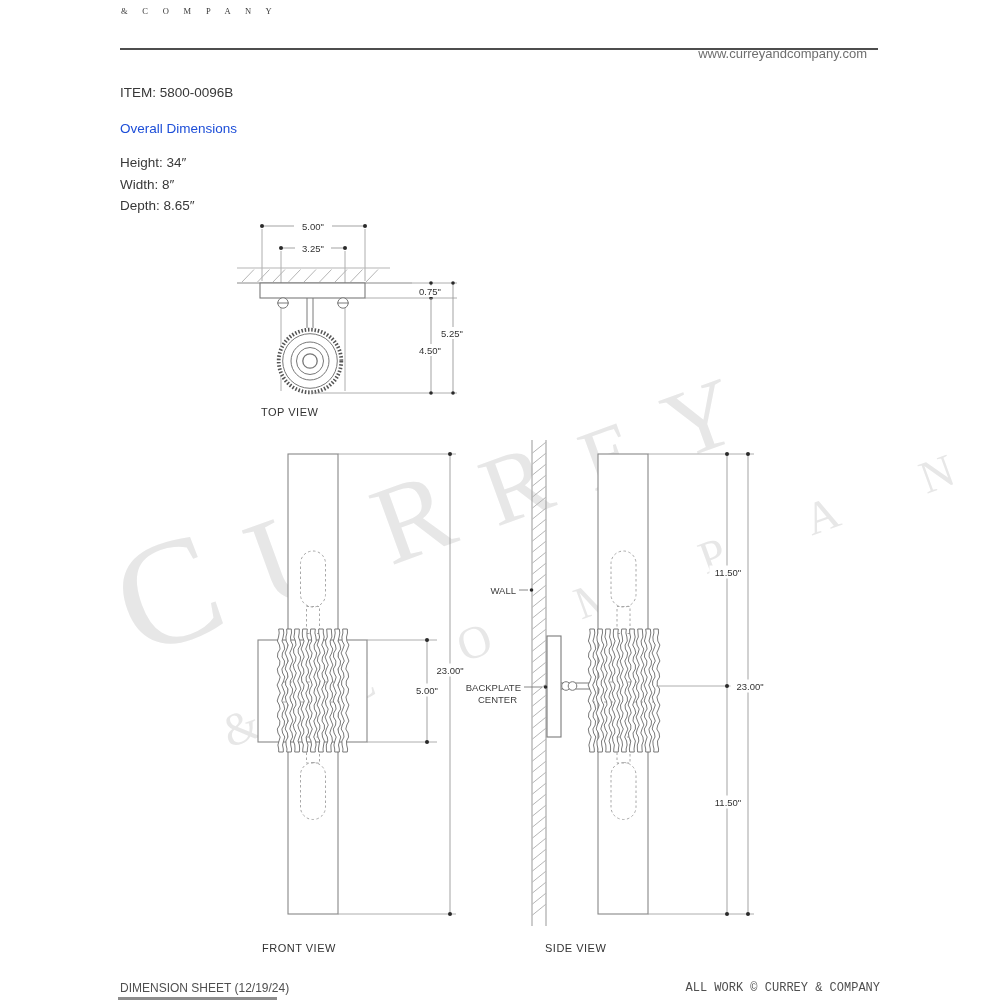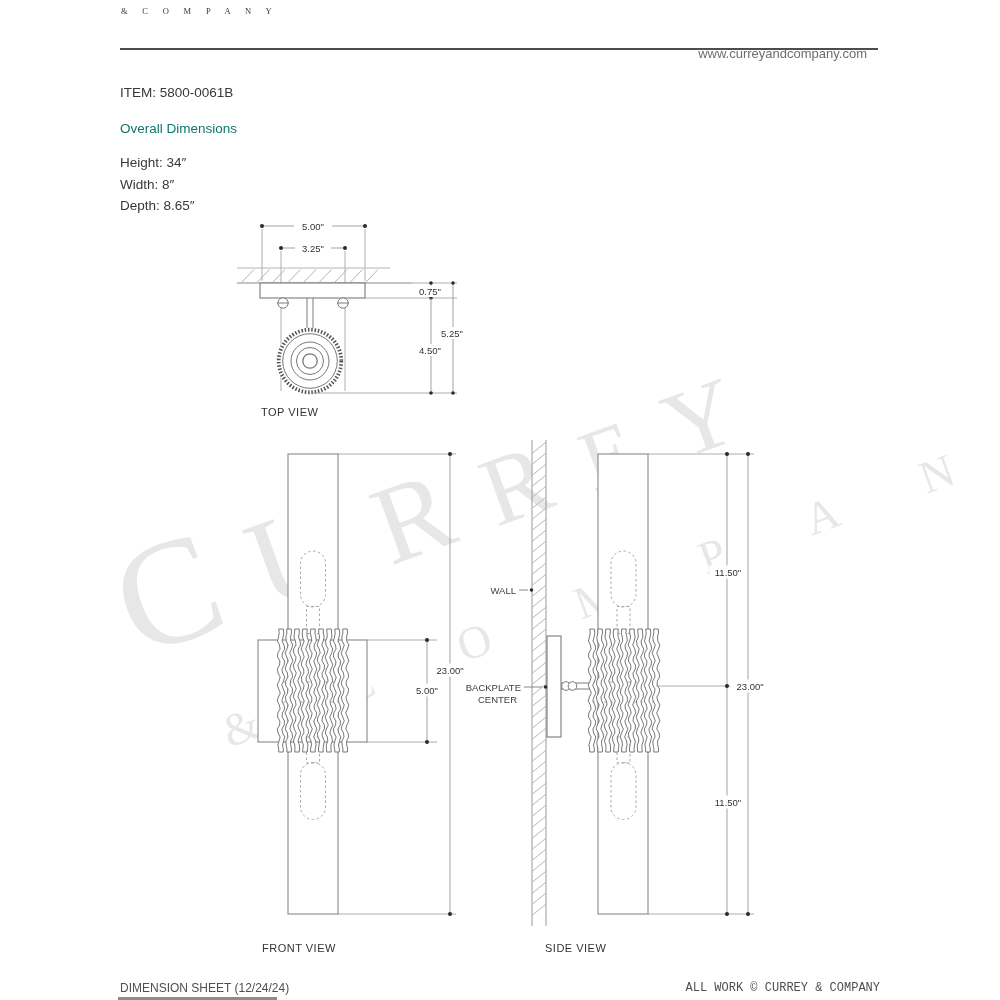--- a/index.html
+++ b/index.html
@@ -18,21 +18,21 @@
   .logo-main::first-letter{font-size:29px;}
   .logo-sub{
     font-family:"Liberation Serif", serif;font-size:8.5px;letter-spacing:6.3px;
     color:#3a3a3a;margin-top:2px;padding-left:2px;
   }
   .website{right:133px;top:17px;font-size:13px;color:#6e6e6e;margin-top:29px;}
   .header-rule{left:120px;top:48px;width:758px;height:2px;background:#4d4d4d;}
 
   
   .item-line{left:120px;top:85px;font-size:13.5px;color:#383838;}
-  .section-title{left:120px;top:121px;font-size:13.5px;color:#0f766e;}
+  .section-title{left:120px;top:121px;font-size:13.5px;color:#1d4ed8;}
   .overall-dims{left:120px;top:152px;font-size:13.5px;color:#383838;line-height:21.5px;}
 
   
   .watermark{
     left:135px;top:525px;transform:rotate(-20deg);transform-origin:20px 120px;
     font-family:"Liberation Serif", serif;color:#e7e7e7;white-space:nowrap;
     pointer-events:none;z-index:0;
   }
   .wm-l1{line-height:150px;letter-spacing:38px;}
   .wm-l1 span{display:inline-block;}
@@ -56,21 +56,21 @@
   <div class="wm-l1" id="wm-line1"><span style="font-size: 150px;">C</span><span style="font-size: 128px;">U</span><span style="font-size: 112px;">R</span><span style="font-size: 98px;">R</span><span style="font-size: 86px;">E</span><span style="font-size: 96px;">Y</span></div>
   <div class="wm-l2">&amp; C O M P A N Y</div>
 </div>
 
 <div class="abs logo">
   <div class="logo-sub">&amp; C O M P A N Y</div>
 </div>
 <div class="abs website">www.curreyandcompany.com</div>
 <div class="abs header-rule"></div>
 
-<div class="abs item-line">ITEM: 5800-0061B</div>
+<div class="abs item-line">ITEM: 5800-0096B</div>
 <div class="abs section-title">Overall Dimensions</div>
 <div class="abs overall-dims">
   <div>Height: 34″</div>
   <div>Width: 8″</div>
   <div>Depth: 8.65″</div>
 </div>
 
 <svg class="abs sheet" width="1000" height="1000" viewBox="0 0 1000 1000">
 
   <g>
@@ -300,15 +300,15 @@
 
     <text x="521" y="690.5" text-anchor="end" class="anno">BACKPLATE</text>
     <text x="517" y="702.5" text-anchor="end" class="anno">CENTER</text>
     <line x1="524" y1="687" x2="542" y2="687" stroke="#7a7a7a" stroke-width="0.9"></line>
     <circle cx="545.5" cy="687" r="1.8" fill="#2a2a2a"></circle>
 
     <text x="545" y="952" class="viewlabel">SIDE VIEW</text>
   </g>
 </svg>
 
-<div class="abs footer-left">DIMENSION SHEET (12/24/24)</div>
+<div class="abs footer-left">DIMENSION SHEET (12/19/24)</div>
 <div class="abs footer-right">ALL WORK © CURREY &amp; COMPANY</div>
 <div class="abs footer-partial-rule"></div>
 
 </body></html>

